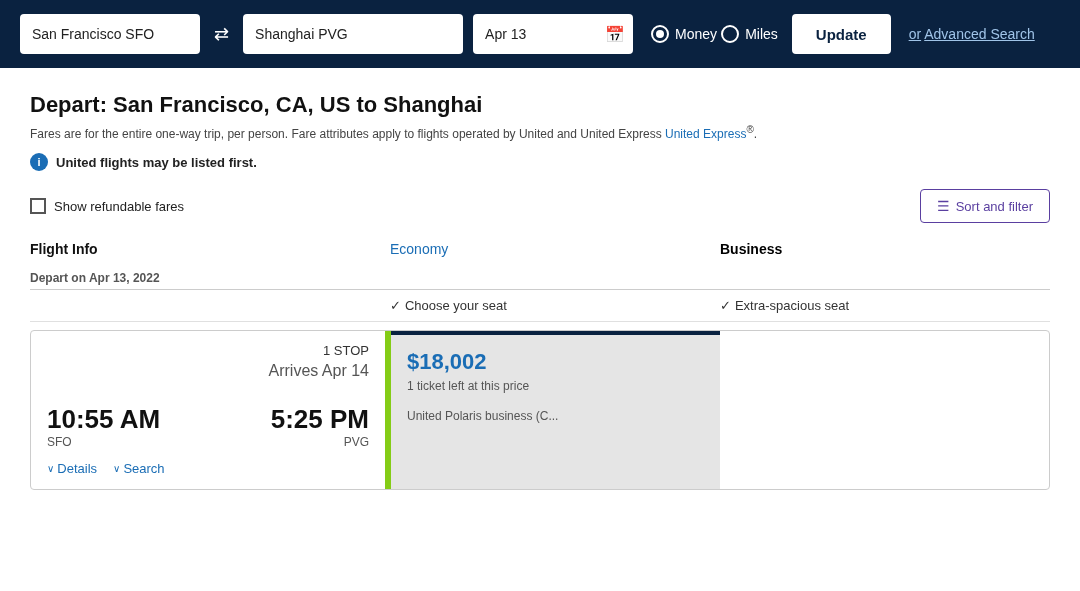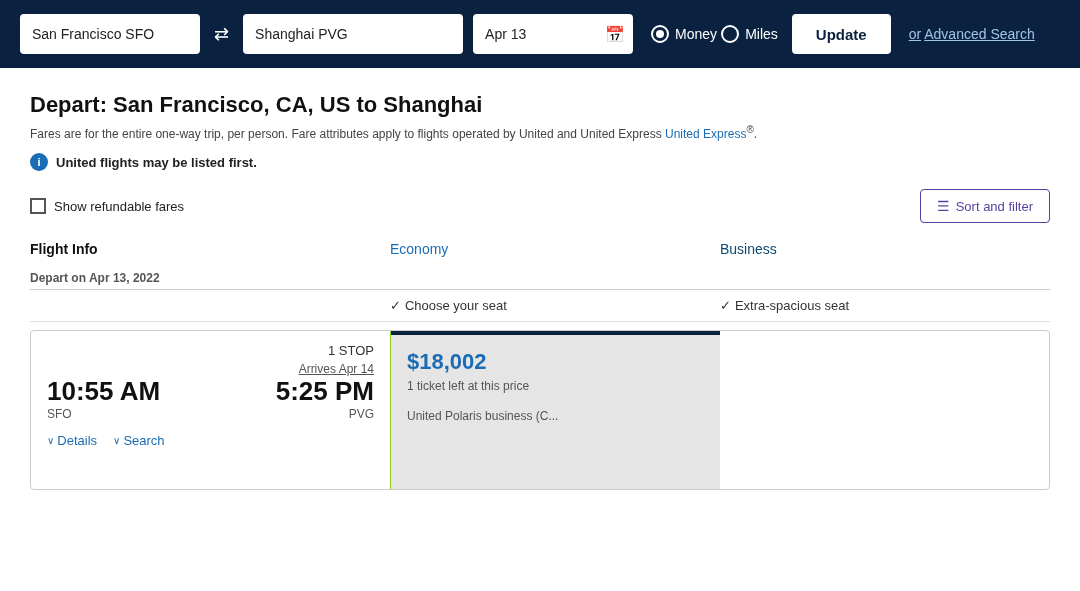--- a/index.html
+++ b/index.html
@@ -194,23 +194,23 @@
       color: #111;
       font-weight: bold;
     }
     .col-header.economy-col a {
       color: #1a6db5;
       text-decoration: none;
       font-weight: normal;
       font-size: 14px;
     }
     .col-header.business-col a {
-      color: #0c4a6e;
+      color: #000000;
       text-decoration: none;
-      font-weight: normal;
+      font-weight: bold;
       font-size: 14px;
       margin-top: 33px;
     }
     .depart-date {
       font-size: 12px;
       color: #555;
       margin-top: 14px;
     }
 
     
@@ -233,39 +233,38 @@
     .flight-row {
       display: grid;
       grid-template-columns: 360px 1fr 1fr;
       border: 1px solid #ccc;
       border-radius: 4px;
       margin-top: 8px;
       min-height: 160px;
     }
     .flight-info-cell {
       padding: 12px 16px;
-      border-right: 1px solid #84cc16;
+      border-right: 6px solid #84cc16;
     }
     .stop-info {
       text-align: right;
       font-size: 13px;
       color: #333;
       margin-bottom: 4px;
     }
     .arrives-info {
       text-align: right;
-      font-size: 12px;
-      color: #555;
-      text-decoration: underline;
+      font-size: 16px;
+      color: #555;
     }
     .times-row {
       display: flex;
       align-items: center;
       justify-content: space-between;
-      margin-top: 0;
+      margin-top: 24px;
       gap: 30px;
     }
     .depart-time {
       font-size: 26px;
       font-weight: bold;
       color: #111;
     }
     .arrive-time {
       font-size: 26px;
       font-weight: bold;

